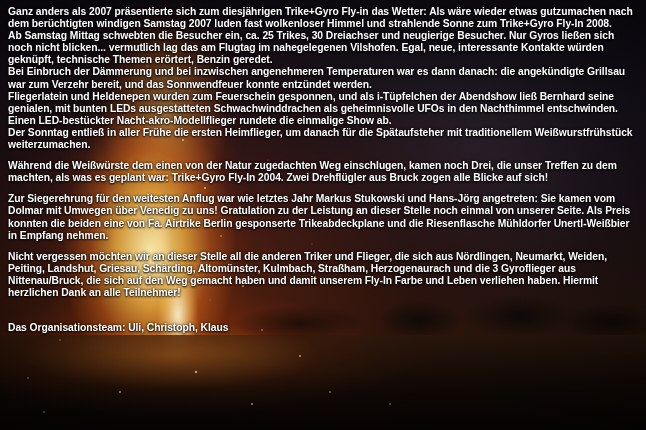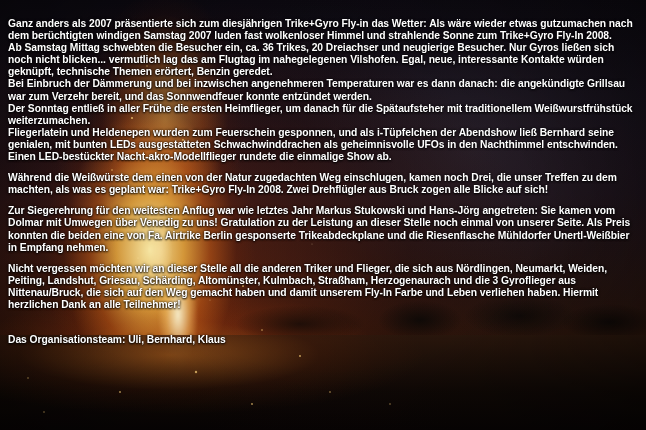--- a/index.html
+++ b/index.html
@@ -75,21 +75,21 @@
     background: radial-gradient(ellipse 520px 380px at 50% 50%, rgba(0,0,0,0) 40%, rgba(0,0,0,0.45) 85%, rgba(0,0,0,0.7) 100%);
     pointer-events: none;
   }
 
   
   .text-layer {
     position: absolute;
     left: 0; top: 0;
     width: 646px;
     height: 430px;
-    padding: 18px 8px 0 8px;
+    padding: 6px 8px 0 8px;
     box-sizing: border-box;
     color: #ffffff;
     font-size: 10.3px;
     line-height: 12.1px;
     font-weight: bold;
     text-shadow: 0 0 3px rgba(0,0,0,0.95), 0 1px 2px rgba(0,0,0,0.9);
     letter-spacing: -0.05px;
   }
   .para {
     margin: 0 0 0 0;
@@ -146,27 +146,27 @@
         <circle cx="92" cy="130" r="0.5"></circle>
       <circle cx="268" cy="160" r="0.5"></circle>
         <circle cx="312" cy="244" r="0.5"></circle>
     </g>
   </svg>
 
   <div class="vignette"></div>
 
   <div class="text-layer">
     <p class="para">Ganz anders als 2007 präsentierte sich zum diesjährigen Trike+Gyro Fly-in das Wetter: Als wäre wieder etwas gutzumachen nach dem berüchtigten windigen Samstag 2007 luden fast wolkenloser Himmel und strahlende Sonne zum Trike+Gyro Fly-In 2008.</p>
-    <p class="para">Ab Samstag Mittag schwebten die Besucher ein, ca. 36 Trikes, 20 Dreiachser und neugierige Besucher. Nur Gyros ließen sich noch nicht blicken... vermutlich lag das am Flugtag im nahegelegenen Vilshofen. Egal, neue, interessante Kontakte würden geknüpft, technische Themen erörtert, Benzin geredet.</p>
+    <p class="para">Ab Samstag Mittag schwebten die Besucher ein, ca. 25 Trikes, 30 Dreiachser und neugierige Besucher. Nur Gyros ließen sich noch nicht blicken... vermutlich lag das am Flugtag im nahegelegenen Vilshofen. Egal, neue, interessante Kontakte würden geknüpft, technische Themen erörtert, Benzin geredet.</p>
     <p class="para">Bei Einbruch der Dämmerung und bei inzwischen angenehmeren Temperaturen war es dann danach: die angekündigte Grillsau war zum Verzehr bereit, und das Sonnwendfeuer konnte entzündet werden.</p>
+    <p class="para">Fliegerlatein und Heldenepen wurden zum Feuerschein gesponnen, und als i-Tüpfelchen der Abendshow ließ Bernhard seine genialen, mit bunten LEDs ausgestatteten Schwachwinddrachen als geheimnisvolle UFOs in den Nachthimmel entschwinden. Einen LED-bestückter Nacht-akro-Modellflieger rundete die einmalige Show ab.</p>
     <p class="para">Der Sonntag entließ in aller Frühe die ersten Heimflieger, um danach für die Spätaufsteher mit traditionellem Weißwurstfrühstück weiterzumachen.</p>
-    <p class="para">Fliegerlatein und Heldenepen wurden zum Feuerschein gesponnen, und als i-Tüpfelchen der Abendshow ließ Bernhard seine genialen, mit bunten LEDs ausgestatteten Schwachwinddrachen als geheimnisvolle UFOs in den Nachthimmel entschwinden. Einen LED-bestückter Nacht-akro-Modellflieger rundete die einmalige Show ab.</p>
     <div class="spacer"></div>
-    <p class="para">Während die Weißwürste dem einen von der Natur zugedachten Weg einschlugen, kamen noch Drei, die unser Treffen zu dem machten, als was es geplant war: Trike+Gyro Fly-In 2008. Zwei Drehflügler aus Bruck zogen alle Blicke auf sich!</p>
+    <p class="para">Während die Weißwürste dem einen von der Natur zugedachten Weg einschlugen, kamen noch Drei, die unser Treffen zu dem machten, als was es geplant war: Trike+Gyro Fly-In 2004. Zwei Drehflügler aus Bruck zogen alle Blicke auf sich!</p>
     <div class="spacer"></div>
     <p class="para">Zur Siegerehrung für den weitesten Anflug war wie letztes Jahr Markus Stukowski und Hans-Jörg angetreten: Sie kamen vom Dolmar mit Umwegen über Venedig zu uns! Gratulation zu der Leistung an dieser Stelle noch einmal von unserer Seite. Als Preis konnten die beiden eine von Fa. Airtrike Berlin gesponserte Trikeabdeckplane und die Riesenflasche Mühldorfer Unertl-Weißbier in Empfang nehmen.</p>
     <div class="spacer"></div>
     <p class="para">Nicht vergessen möchten wir an dieser Stelle all die anderen Triker und Flieger, die sich aus Nördlingen, Neumarkt, Weiden, Peiting, Landshut, Griesau, Schärding, Altomünster, Kulmbach, Straßham, Herzogenaurach und die 3 Gyroflieger aus Nittenau/Bruck, die sich auf den Weg gemacht haben und damit unserem Fly-In Farbe und Leben verliehen haben. Hiermit herzlichen Dank an alle Teilnehmer!</p>
     <div class="spacer"></div>
-    <p class="signature">Das Organisationsteam: Uli, Bernhard, Klaus</p>
+    <p class="signature">Das Organisationsteam: Uli, Christoph, Klaus</p>
   </div>
 
 </div>
 
 </body></html>

